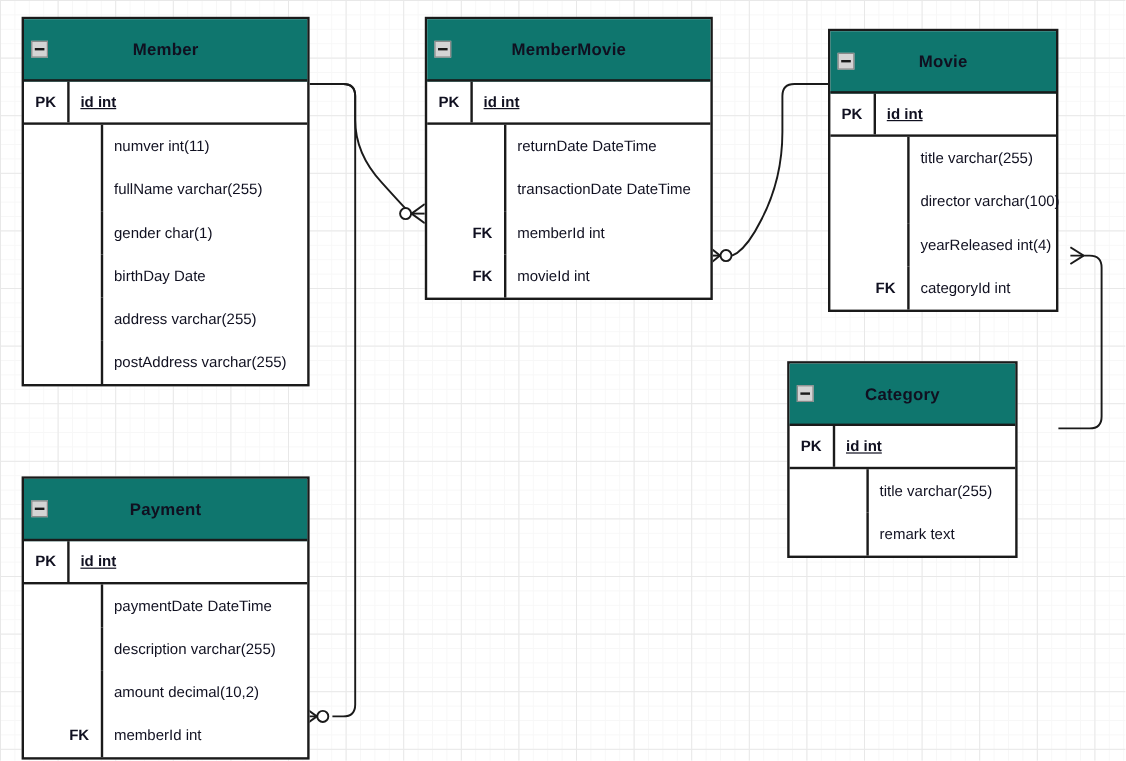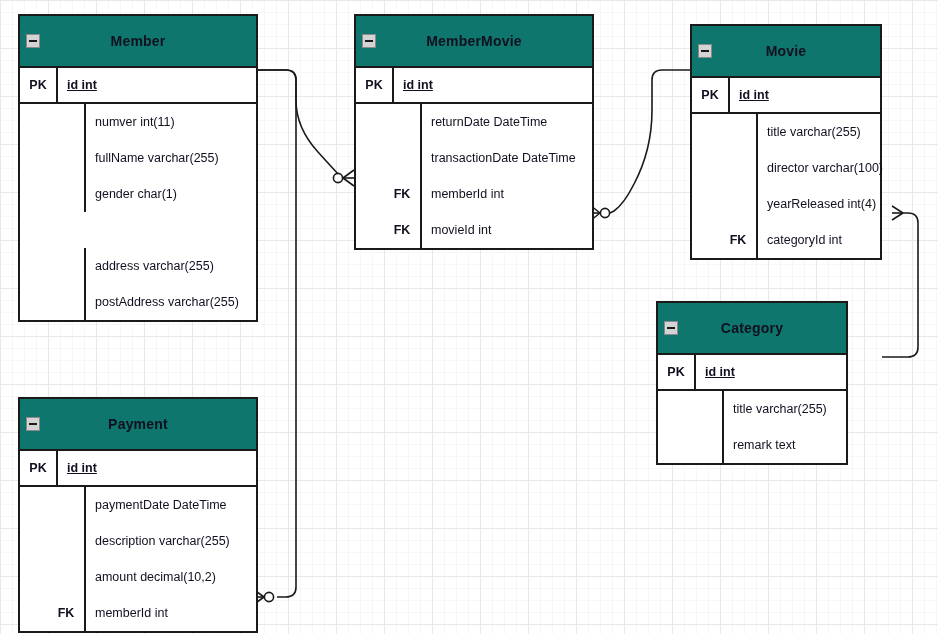--- a/index.html
+++ b/index.html
@@ -214,20 +214,23 @@
               </div>
             </div>
             <div class="row">
               <div class="keycol"></div>
               <div class="attrcol">
                 <span>gender char(1)</span>
               </div>
             </div>
             <div class="row">
               <div class="keycol"></div>
+              <div class="attrcol">
+                <span>birthDay Date</span>
+              </div>
             </div>
             <div class="row">
               <div class="keycol"></div>
               <div class="attrcol">
                 <span>address varchar(255)</span>
               </div>
             </div>
             <div class="row">
               <div class="keycol"></div>
               <div class="attrcol">

